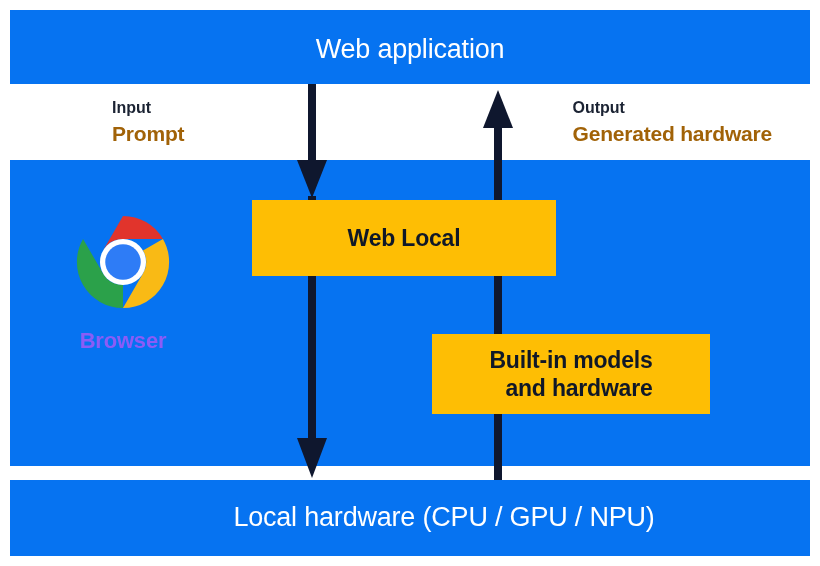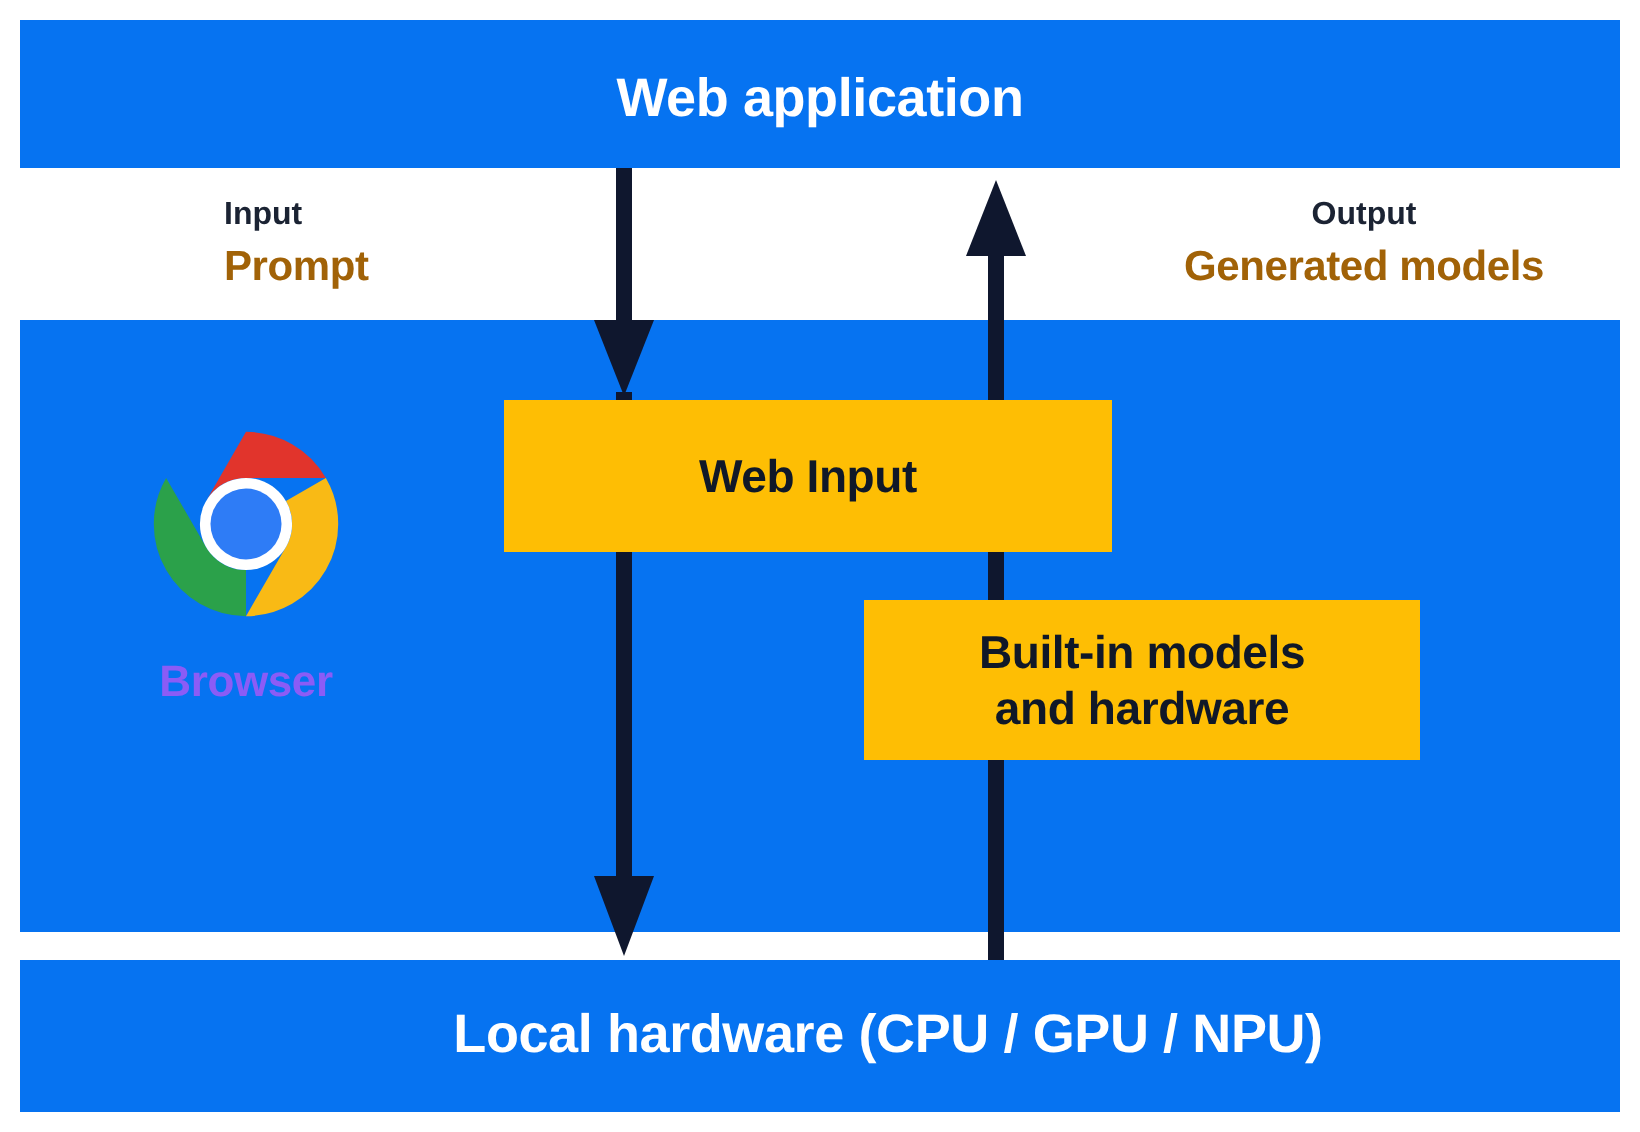--- a/index.html
+++ b/index.html
@@ -28,21 +28,21 @@
     left: 10px;
     width: 800px;
     z-index: 1;
   }
   .band-label {
     position: absolute;
     left: 0;
     width: 100%;
     text-align: center;
     color: #ffffff;
-    font-weight: bold;
+    font-weight: normal;
     letter-spacing: -0.2px;
     white-space: nowrap;
   }
 
   #band-webapp      { top: 10px;  height: 74px; }
   #band-webapp .band-label { top: 24px; font-size: 27px; }
 
   #band-browser     { top: 160px; height: 306px; }
 
   #band-hardware    { top: 480px; height: 76px; }
@@ -64,21 +64,21 @@
   }
   .io-label .io-value {
     display: block;
     font-size: 21px;
     font-weight: bold;
     color: #a16207;
     letter-spacing: -0.2px;
     white-space: nowrap;
   }
   #io-input  { left: 112px; top: 100px; text-align: left; }
-  #io-output { right: 48px; top: 100px; text-align: center; }
+  #io-output { right: 48px; top: 100px; text-align: left; }
 
   
   #arrow-layer {
     position: absolute;
     left: 0; top: 0;
     width: 820px; height: 566px;
     z-index: 3;
     pointer-events: none;
   }
 
@@ -95,22 +95,22 @@
     font-weight: bold;
     font-size: 23px;
     line-height: 1.22;
     letter-spacing: -0.2px;
   }
   #box-web-apis {
     left: 252px; top: 200px;
     width: 304px; height: 76px;
   }
   #box-builtin {
-    left: 432px; top: 300px;
-    width: 278px; height: 80px;
+    left: 432px; top: 334px;
+    width: 278px; height: 80px; text-align: right;
   }
 
   
   #browser-node {
     position: absolute;
     left: 62px;
     top: 214px;
     width: 122px;
     z-index: 5;
     text-align: center;
@@ -139,21 +139,21 @@
     <span class="band-label">Web application</span>
   </div>
 
   <div class="io-label" id="io-input">
     <span class="io-kind">Input</span>
     <span class="io-value">Prompt</span>
   </div>
 
   <div class="io-label" id="io-output">
     <span class="io-kind">Output</span>
-    <span class="io-value">Generated models</span>
+    <span class="io-value">Generated hardware</span>
   </div>
 
   <div class="band" id="band-browser"></div>
 
   <svg id="arrow-layer" viewBox="0 0 820 566">
 
     <g>
       <rect x="308" y="84" width="8" height="77" fill="#0F172E"></rect>
       <polygon points="297,160 327,160 312,198" fill="#0F172E"></polygon>
       <rect x="308" y="196" width="8" height="244" fill="#0F172E"></rect>
@@ -176,21 +176,21 @@
       <path d="M50 98 A48 48 0 0 1 8.4 26 L29.2 62 A24 24 0 0 0 50 74 Z" fill="#2BA14A"></path>
 
       <circle cx="50" cy="50" r="24" fill="#FFFFFF"></circle>
 
       <circle cx="50" cy="50" r="18.5" fill="#2E7CF6"></circle>
     </svg>
     <span id="browser-label">Browser</span>
   </div>
 
   <div class="yellow-box" id="box-web-apis">
-    <span>Web Input</span>
+    <span>Web Local</span>
   </div>
 
   <div class="yellow-box" id="box-builtin">
     <span>
       <span>Built-in models</span><br>
       <span>and hardware</span>
     </span>
   </div>
 
   <div class="band" id="band-hardware">

